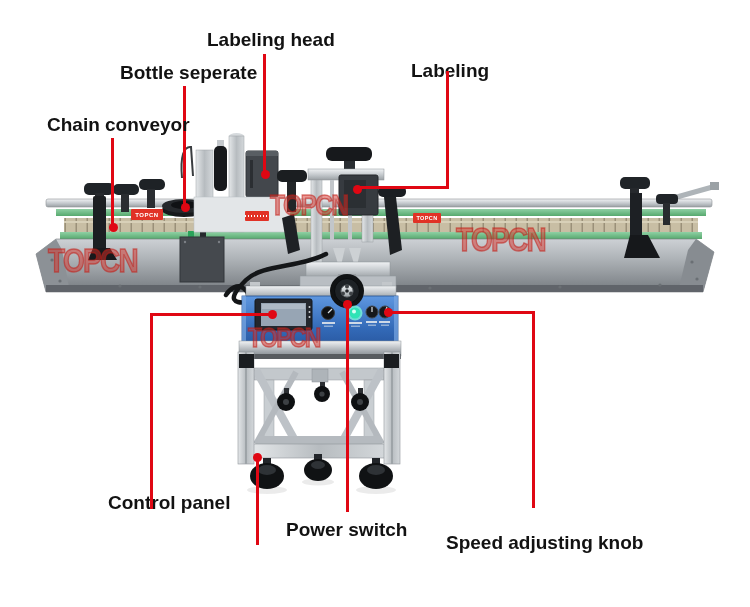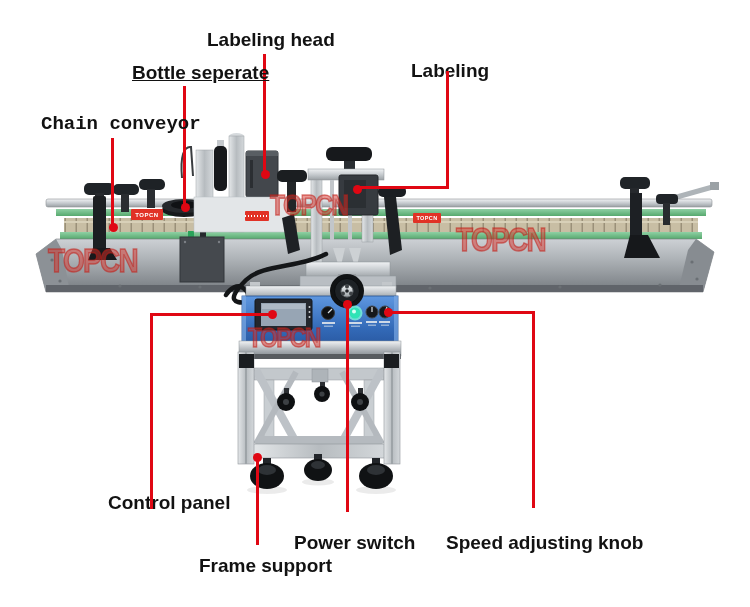--- a/index.html
+++ b/index.html
@@ -270,44 +270,43 @@
   <div class="wm" style="left:248px;top:322px;font-size:28px;">TOPCN</div>
 
   <div class="sticker" style="left:131px;top:209px;width:32px;height:11px;font-size:6px;letter-spacing:0.5px;">TOPCN</div>
   <div class="sticker sticker-cn" style="left:245px;top:211px;width:24px;height:10px;"></div>
   <div class="sticker" style="left:413px;top:213px;width:28px;height:10px;font-size:5.5px;letter-spacing:0.4px;">TOPCN</div>
 
   <div class="clabel" style="left:207px;top:29px;">Labeling head</div>
   <div class="cline" style="left:263px;top:54px;width:3px;height:118px;"></div>
   <div class="cdot" style="left:261px;top:170px;"></div>
 
-  <div class="clabel" style="left:132px;top:62px;text-decoration:underline;">Bottle seperate</div>
+  <div class="clabel" style="left:120px;top:62px;">Bottle seperate</div>
   <div class="cline" style="left:183px;top:86px;width:3px;height:119px;"></div>
   <div class="cdot" style="left:181px;top:203px;"></div>
 
   <div class="clabel" style="left:411px;top:60px;">Labeling</div>
   <div class="cline" style="left:446px;top:71px;width:3px;height:117px;"></div>
   <div class="cline" style="left:356px;top:186px;width:93px;height:3px;"></div>
   <div class="cdot" style="left:353px;top:185px;"></div>
 
-  <div class="clabel" style="left:41px;top:114px;font-family:Liberation Mono, monospace;">Chain conveyor</div>
+  <div class="clabel" style="left:47px;top:114px;">Chain conveyor</div>
   <div class="cline" style="left:111px;top:138px;width:3px;height:88px;"></div>
   <div class="cdot" style="left:109px;top:223px;"></div>
 
   <div class="clabel" style="left:96px;top:492px;margin-left:12px;">Control panel</div>
   <div class="cline" style="left:150px;top:313px;width:122px;height:3px;"></div>
   <div class="cline" style="left:150px;top:313px;width:3px;height:196px;"></div>
   <div class="cdot" style="left:268px;top:310px;"></div>
 
-  <div class="clabel" style="left:294px;top:519px;margin-top:13px;">Power switch</div>
+  <div class="clabel" style="left:286px;top:519px;">Power switch</div>
   <div class="cline" style="left:346px;top:306px;width:3px;height:206px;"></div>
   <div class="cdot" style="left:343px;top:300px;"></div>
 
   <div class="clabel" style="left:446px;top:532px;">Speed adjusting knob</div>
   <div class="cline" style="left:390px;top:311px;width:145px;height:3px;"></div>
   <div class="cline" style="left:532px;top:311px;width:3px;height:197px;"></div>
   <div class="cdot" style="left:384px;top:308px;"></div>
 
-  <div class="clabel" style="left:199px;top:555px;">Frame support</div>
   <div class="cline" style="left:256px;top:460px;width:3px;height:85px;"></div>
   <div class="cdot" style="left:253px;top:453px;"></div>
 
 </div>
 
 </body></html>

